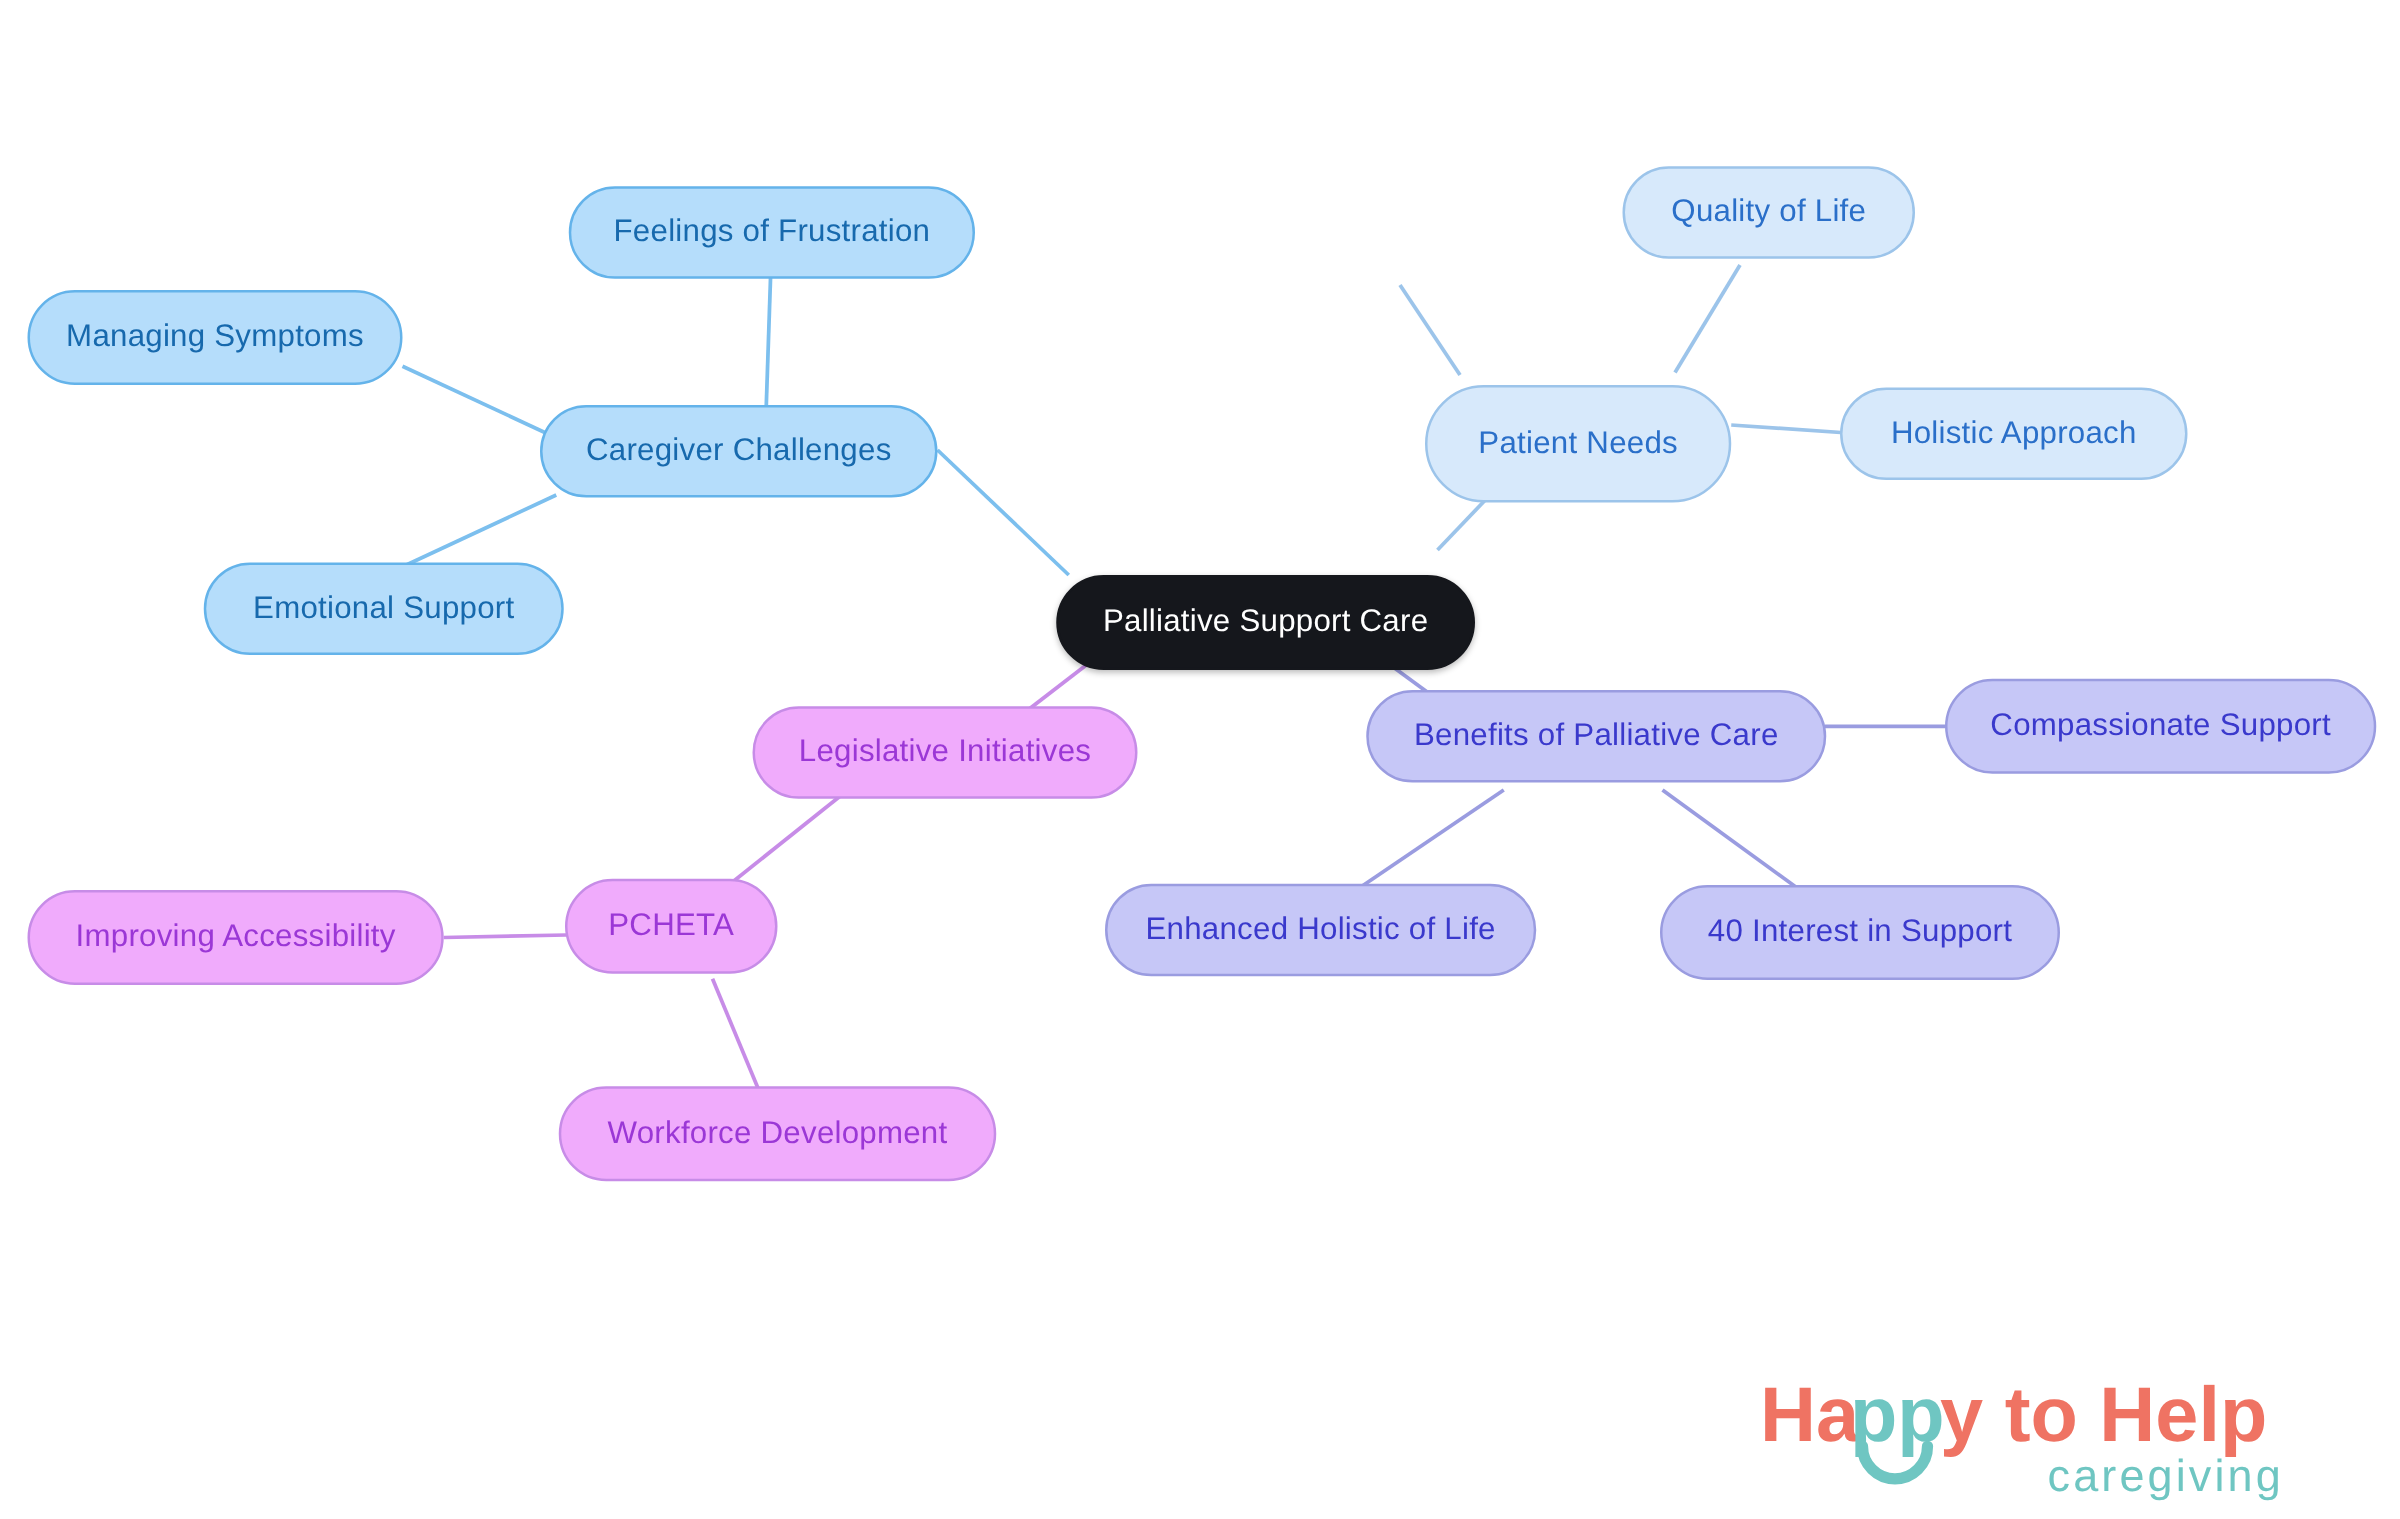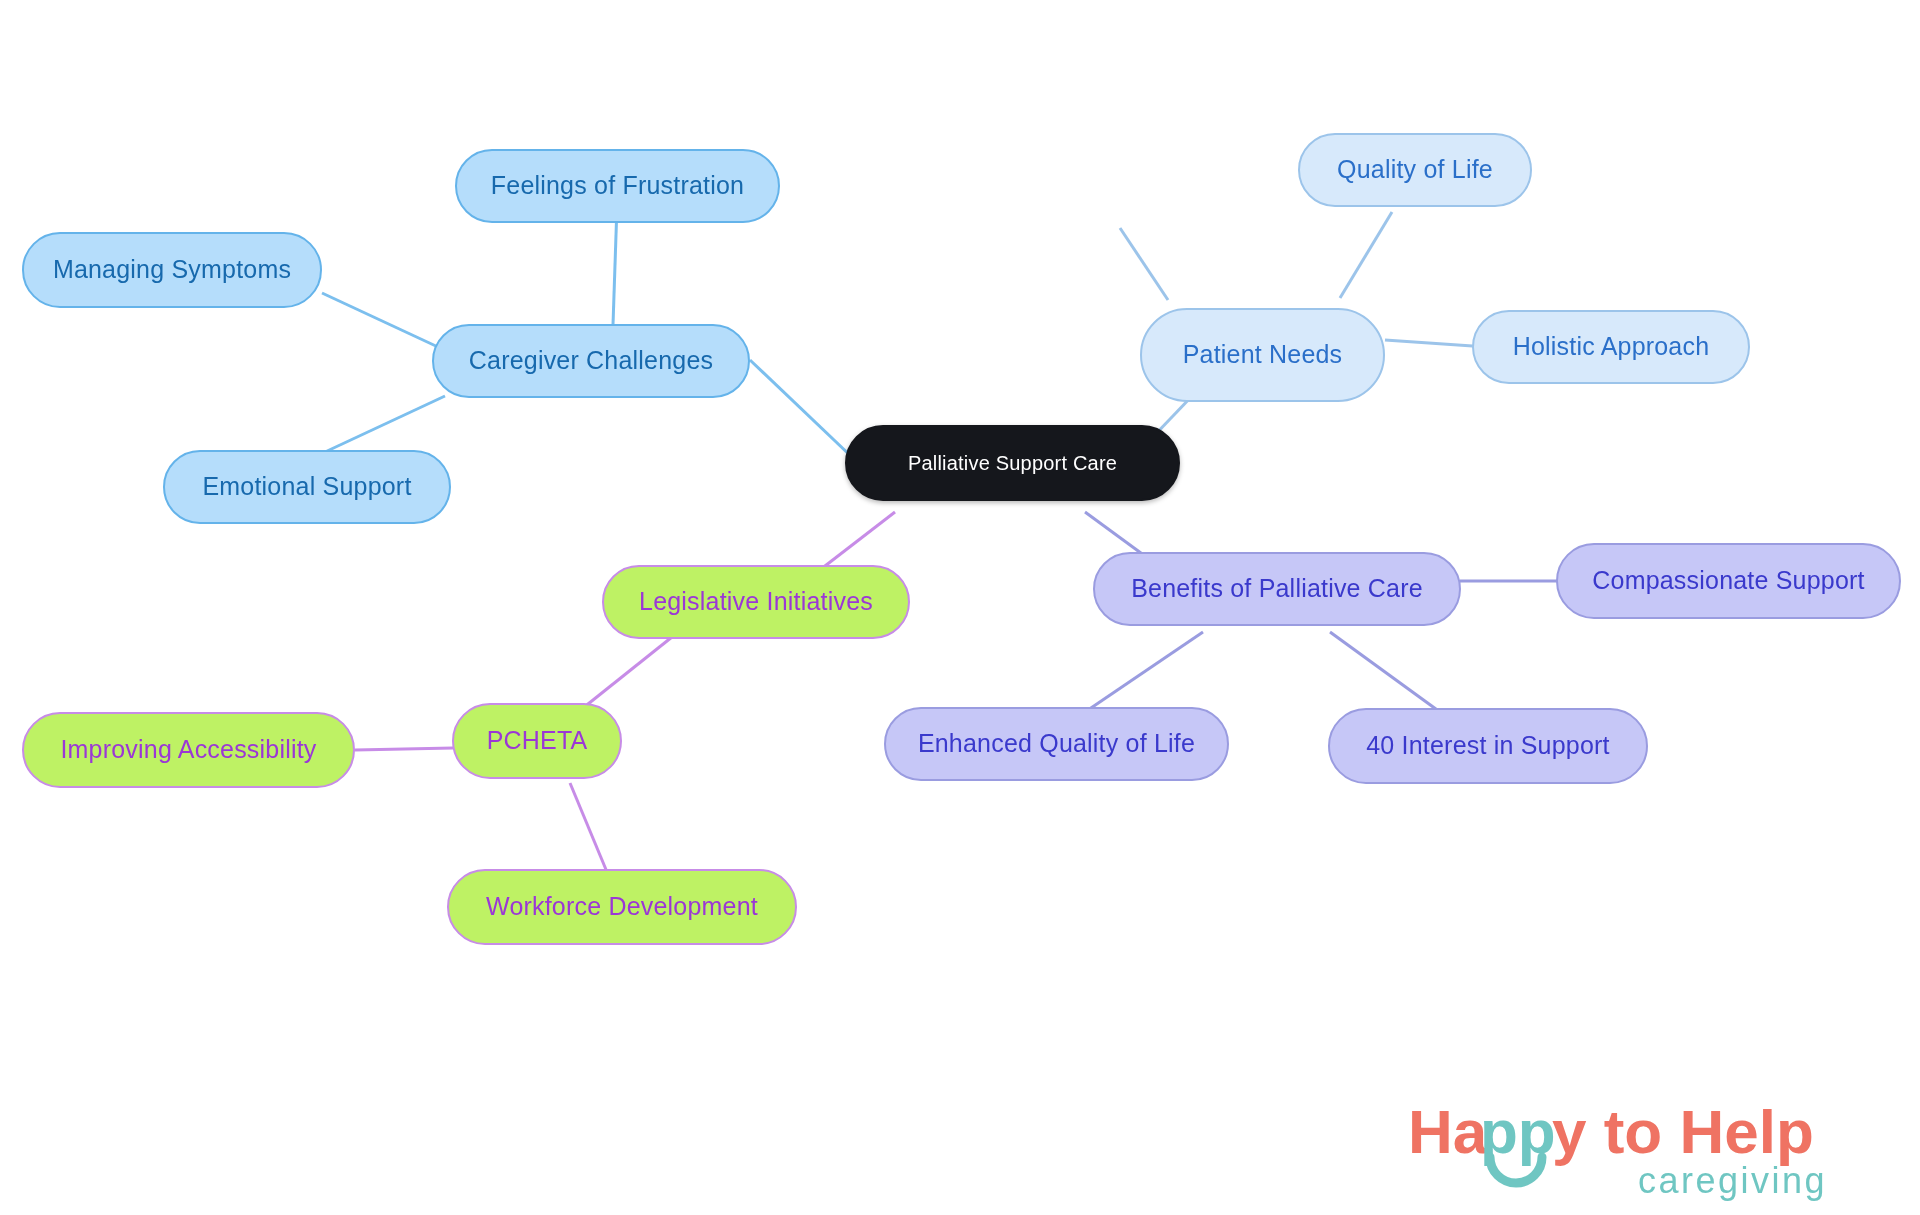--- a/index.html
+++ b/index.html
@@ -49,22 +49,23 @@
   .node-label {
     display: block;
     white-space: nowrap;
   }
 
   
   .node.root {
     background: #15171c;
     border-color: #15171c;
     color: #ffffff;
-    font-size: 20px;
+    font-size: 25px;
     box-shadow: 0 2px 5px rgba(0,0,0,0.28);
+    margin-top: 35px;
   }
 
   
   .node.blue {
     background: #b5ddfb;
     border-color: #64b3ea;
     color: #1769ad;
     font-size: 25px;
   }
 
@@ -79,21 +80,21 @@
   
   .node.periwinkle {
     background: #c6c7f7;
     border-color: #9a9ce0;
     color: #3a39cc;
     font-size: 25px;
   }
 
   
   .node.lilac {
-    background: #bef264;
+    background: #f0abfc;
     border-color: #c78ce7;
     color: #9b37d6;
     font-size: 25px;
   }
 
   
   #brand-logo {
     position: absolute;
     left: 1408px;
     top: 1095px;
@@ -176,21 +177,21 @@
 
   <div class="node periwinkle" style="left:1093px; top:552px; width:368px; height:74px;align-items:center;">
     <span class="node-label">Benefits of Palliative Care</span>
   </div>
 
   <div class="node periwinkle" style="left:1556px; top:543px; width:345px; height:76px;">
     <span class="node-label">Compassionate Support</span>
   </div>
 
   <div class="node periwinkle" style="left:884px; top:707px; width:345px; height:74px;">
-    <span class="node-label">Enhanced Quality of Life</span>
+    <span class="node-label">Enhanced Holistic of Life</span>
   </div>
 
   <div class="node periwinkle" style="left:1328px; top:708px; width:320px; height:76px;">
     <span class="node-label">40 Interest in Support</span>
   </div>
 
   <div class="node lilac" style="left:602px; top:565px; width:308px; height:74px;">
     <span class="node-label">Legislative Initiatives</span>
   </div>
 

